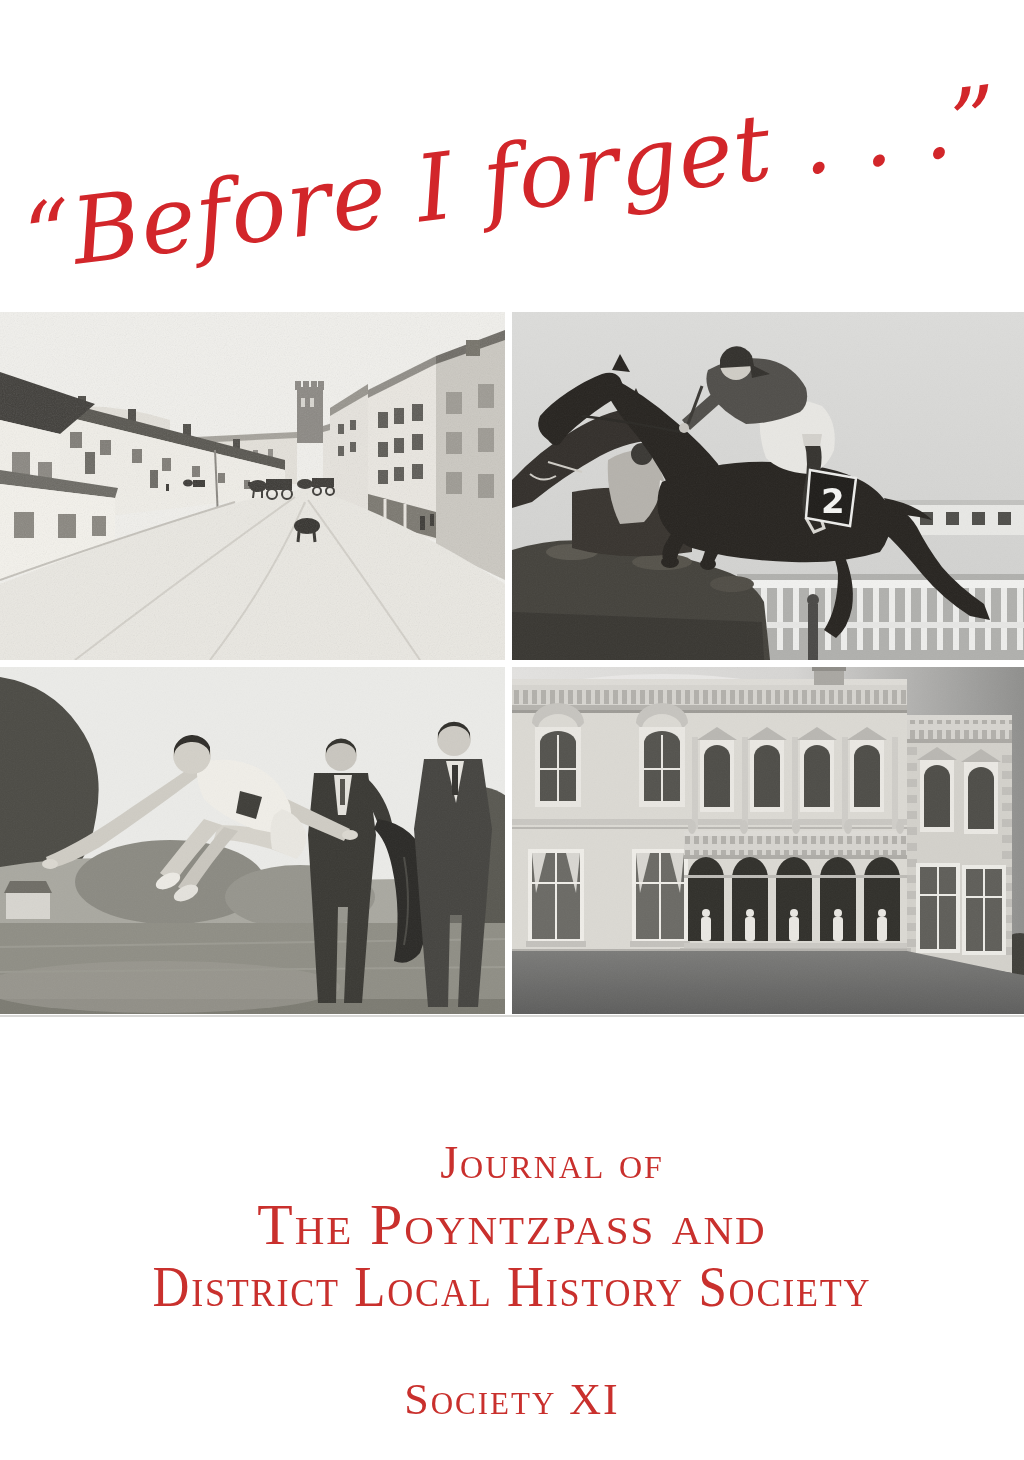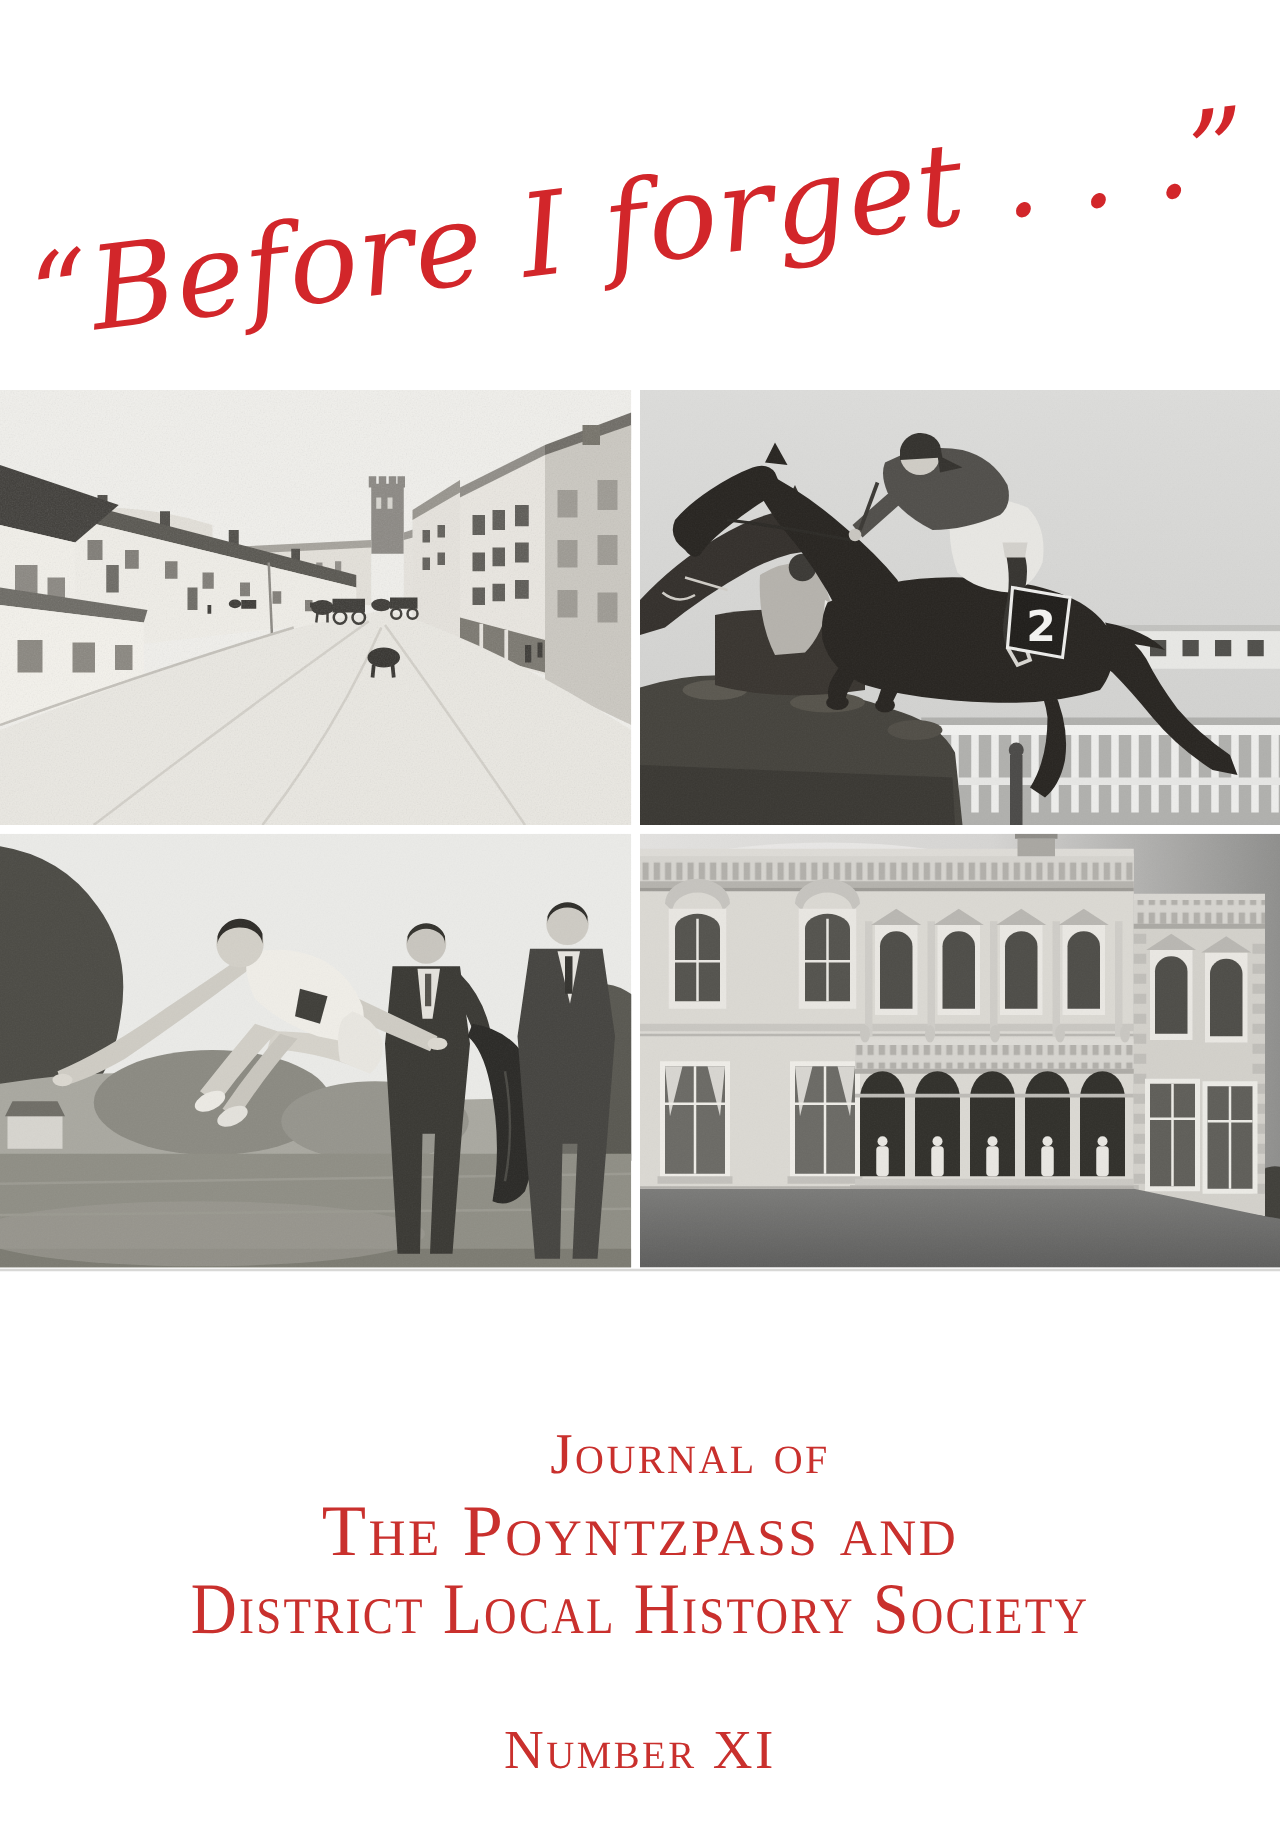--- a/index.html
+++ b/index.html
@@ -515,16 +515,16 @@
       <rect width="512" height="347" filter="url(#grain)" opacity="0.1"></rect>
     </svg>
   </div>
 
   <div class="photo-rule"></div>
 
   <div class="imprint">
     <div class="imp-l1">Journal of</div>
     <div class="imp-l2">The Poyntzpass and</div>
     <div class="imp-l3">District Local History Society</div>
-    <div class="imp-issue">Number XI</div>
+    <div class="imp-issue">Society XI</div>
   </div>
 
 </div>
 
 </body></html>

